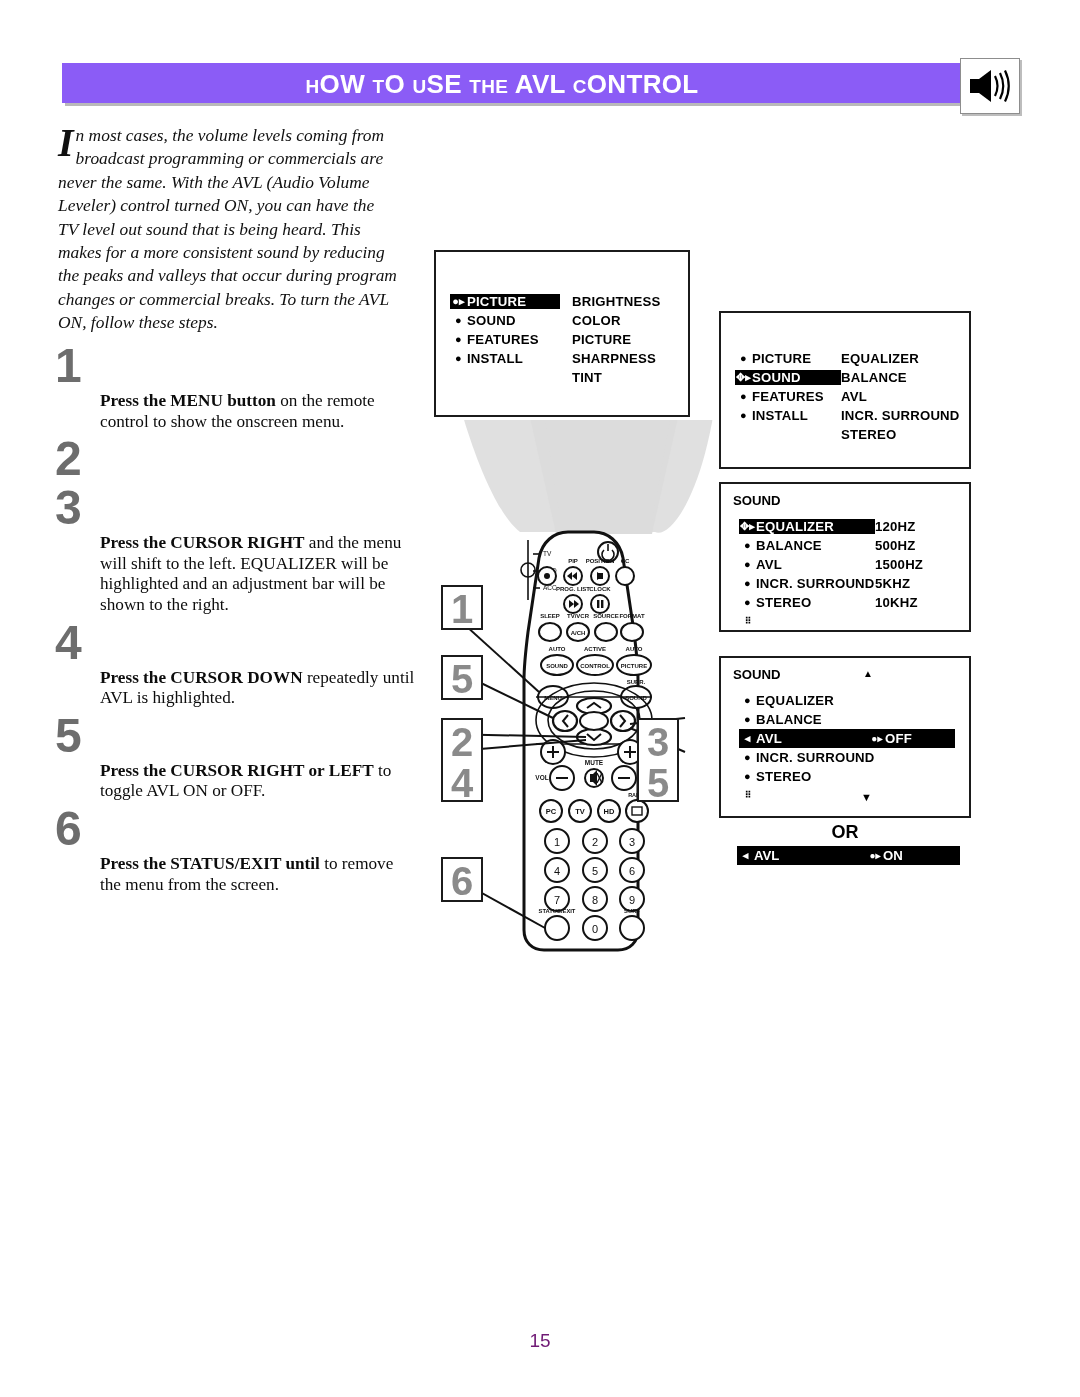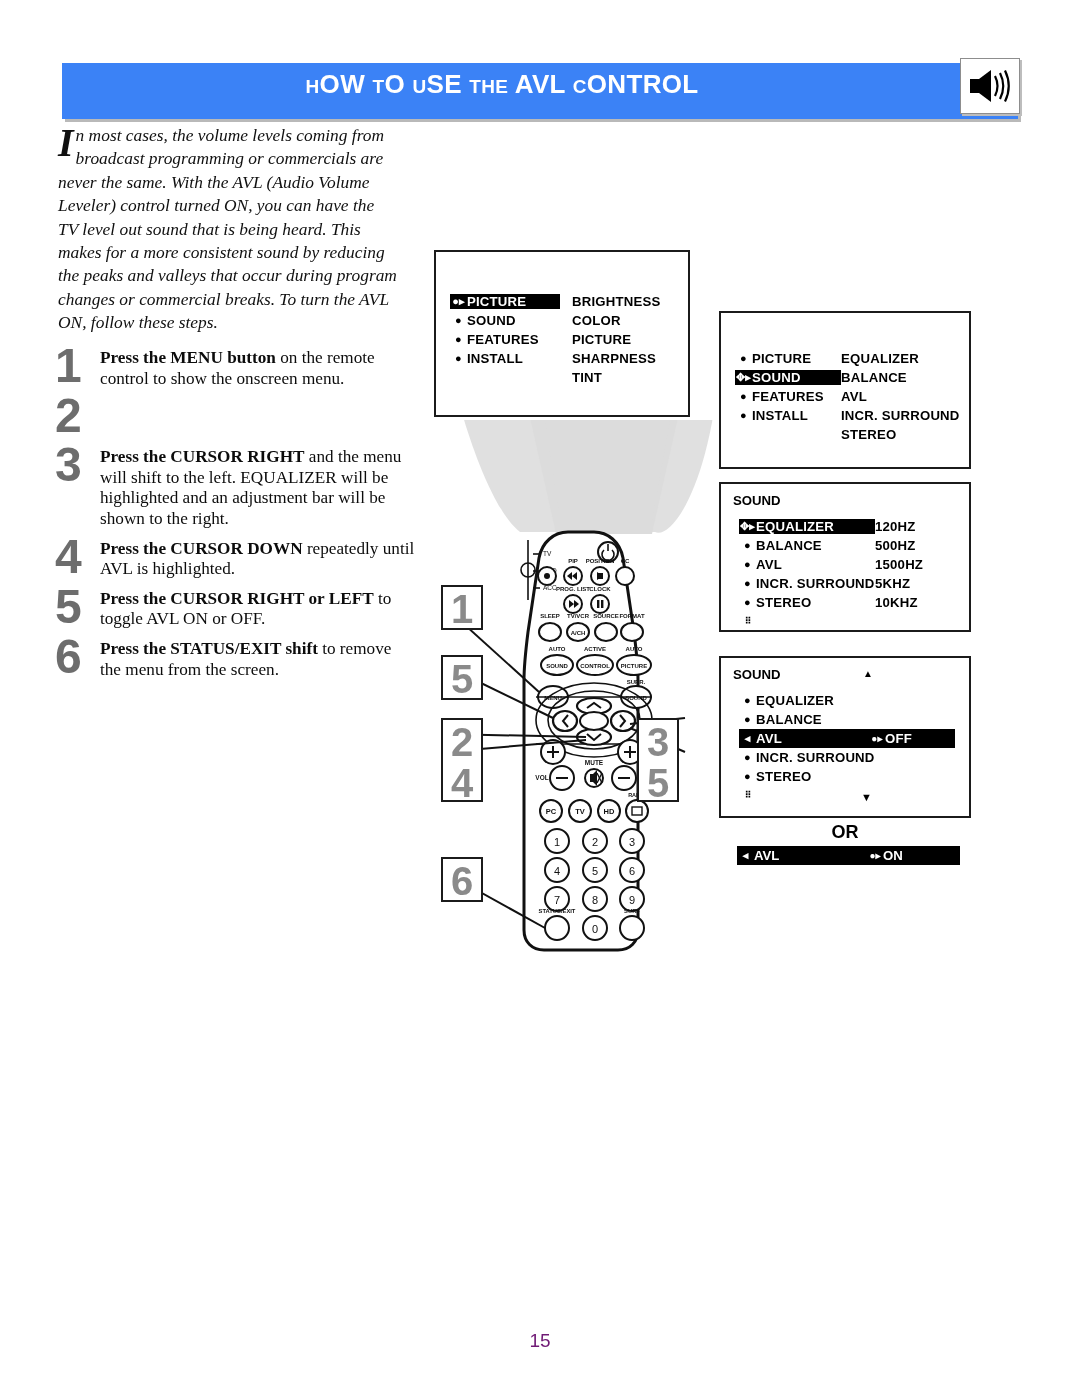--- a/index.html
+++ b/index.html
@@ -14,22 +14,22 @@
     font-family: "Liberation Serif", serif;
     overflow: hidden;
   }
 
   
   #header-bar {
     position: absolute;
     left: 62px;
     top: 63px;
     width: 956px;
-    height: 56px;
-    background: #3b82f6;
+    height: 40px;
+    background: #8b5cf6;
     box-shadow: 3px 3px 0 #b9b9b9;
   }
   #header-title {
     position: absolute;
     left: 0;
     top: 0;
     width: 880px;
     height: 43px;
     line-height: 43px;
     text-align: center;
@@ -99,20 +99,21 @@
     font-size: 48px;
     line-height: 44px;
     text-align: left;
   }
   .step-text {
     flex: 1 1 auto;
     font-size: 17.2px;
     line-height: 20.6px;
     color: #0c0c0c;
     padding-top: 4px;
+    margin-top: 43px;
   }
   .step-text b { font-weight: bold; }
 
   
   .osd {
     position: absolute;
     background: #ffffff;
     border: 2px solid #1b1b1b;
     font-family: "Liberation Sans", sans-serif;
     font-weight: bold;
@@ -289,21 +290,21 @@
     <div class="step-text"><b>Press the CURSOR DOWN</b><span> repeatedly until AVL is highlighted.</span></div>
   </div>
 
   <div class="step">
     <div class="step-num">5</div>
     <div class="step-text"><b>Press the CURSOR RIGHT or LEFT</b><span> to toggle AVL ON or OFF.</span></div>
   </div>
 
   <div class="step">
     <div class="step-num">6</div>
-    <div class="step-text"><b>Press the STATUS/EXIT shift</b><span> to remove the menu from the screen.</span></div>
+    <div class="step-text"><b>Press the STATUS/EXIT until</b><span> to remove the menu from the screen.</span></div>
   </div>
 
 </div>
 
 <div id="artwork">
   <svg width="320" height="720" viewBox="0 0 320 720" aria-hidden="true">
 
     <path d="M18 55 C60 62 200 58 272 40 L300 120 C290 250 250 300 235 292 L100 292 C70 270 30 160 18 55 Z" fill="#dedede" opacity="0.95"></path>
     <path d="M110 178 L258 178 L232 294 L136 294 Z" fill="#dcdcdc"></path>
     <rect x="0" y="0" width="320" height="180" fill="#ffffff"></rect>

